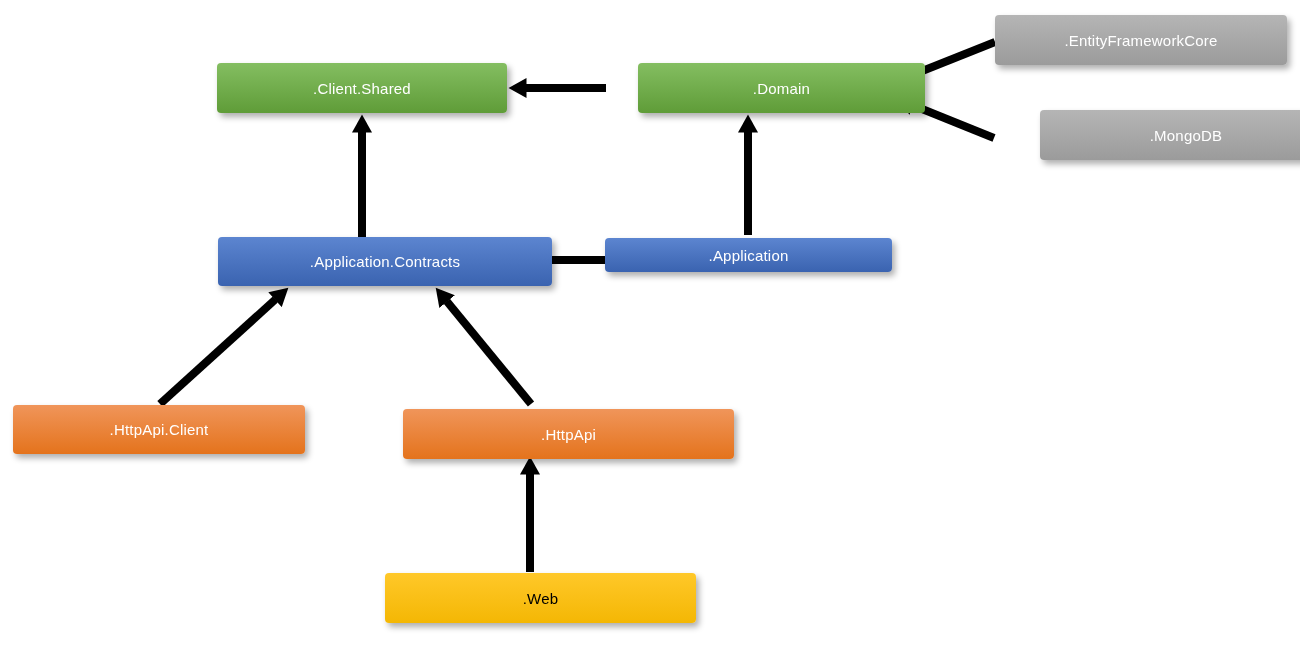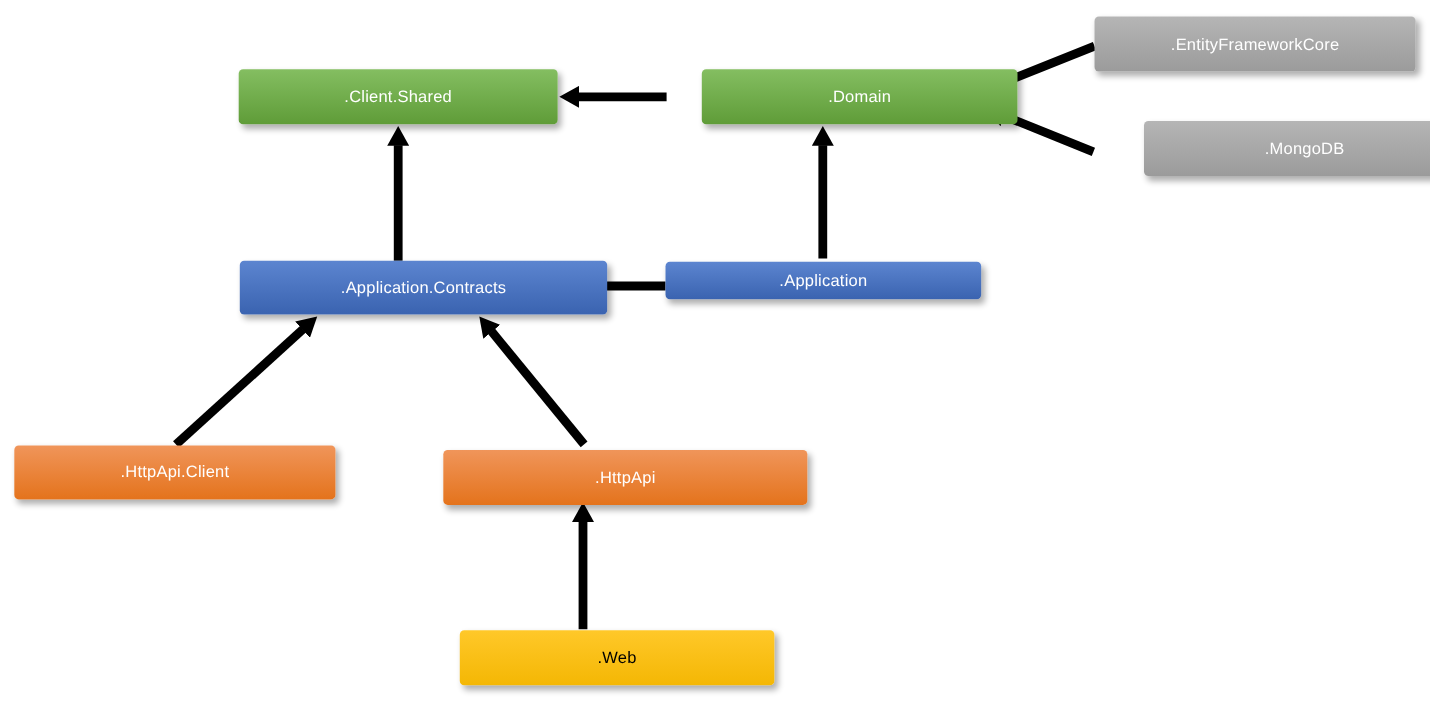--- a/index.html
+++ b/index.html
@@ -45,21 +45,21 @@
   .yellow { background: linear-gradient(180deg, var(--yellow-top) 0%, var(--yellow-bottom) 100%); color: var(--yellow-text); }
 
   #node-domain-shared        { left: 217px; top: 63px;  width: 290px; height: 50px; }
   #node-domain               { left: 638px; top: 63px;  width: 287px; height: 50px; }
   #node-entityframeworkcore  { left: 995px; top: 15px;  width: 292px; height: 50px; }
   #node-mongodb              { left: 995px; top: 110px; width: 292px; height: 50px; margin-left: 45px; }
   #node-application-contracts{ left: 218px; top: 237px; width: 334px; height: 49px; text-align: center; }
   #node-application          { left: 605px; top: 238px; width: 287px; height: 34px; }
   #node-httpapi-client       { left: 13px;  top: 405px; width: 292px; height: 49px; text-align: center; }
   #node-httpapi              { left: 387px; top: 409px; width: 331px; height: 50px; margin-left: 16px; }
-  #node-web                  { left: 385px; top: 573px; width: 286px; height: 50px; margin-left: 33px; }
+  #node-web                  { left: 385px; top: 573px; width: 311px; height: 50px; }
 </style>
 </head>
 <body>
 
 <div id="diagram">
 
   <svg id="edges" width="1300" height="645" viewBox="0 0 1300 645" xmlns="http://www.w3.org/2000/svg">
     <defs>
       <marker id="arrowhead" markerUnits="userSpaceOnUse" markerWidth="20" markerHeight="20" refX="0.5" refY="10" orient="auto">
         <path d="M0,0 L18,10 L0,20 Z"></path>

